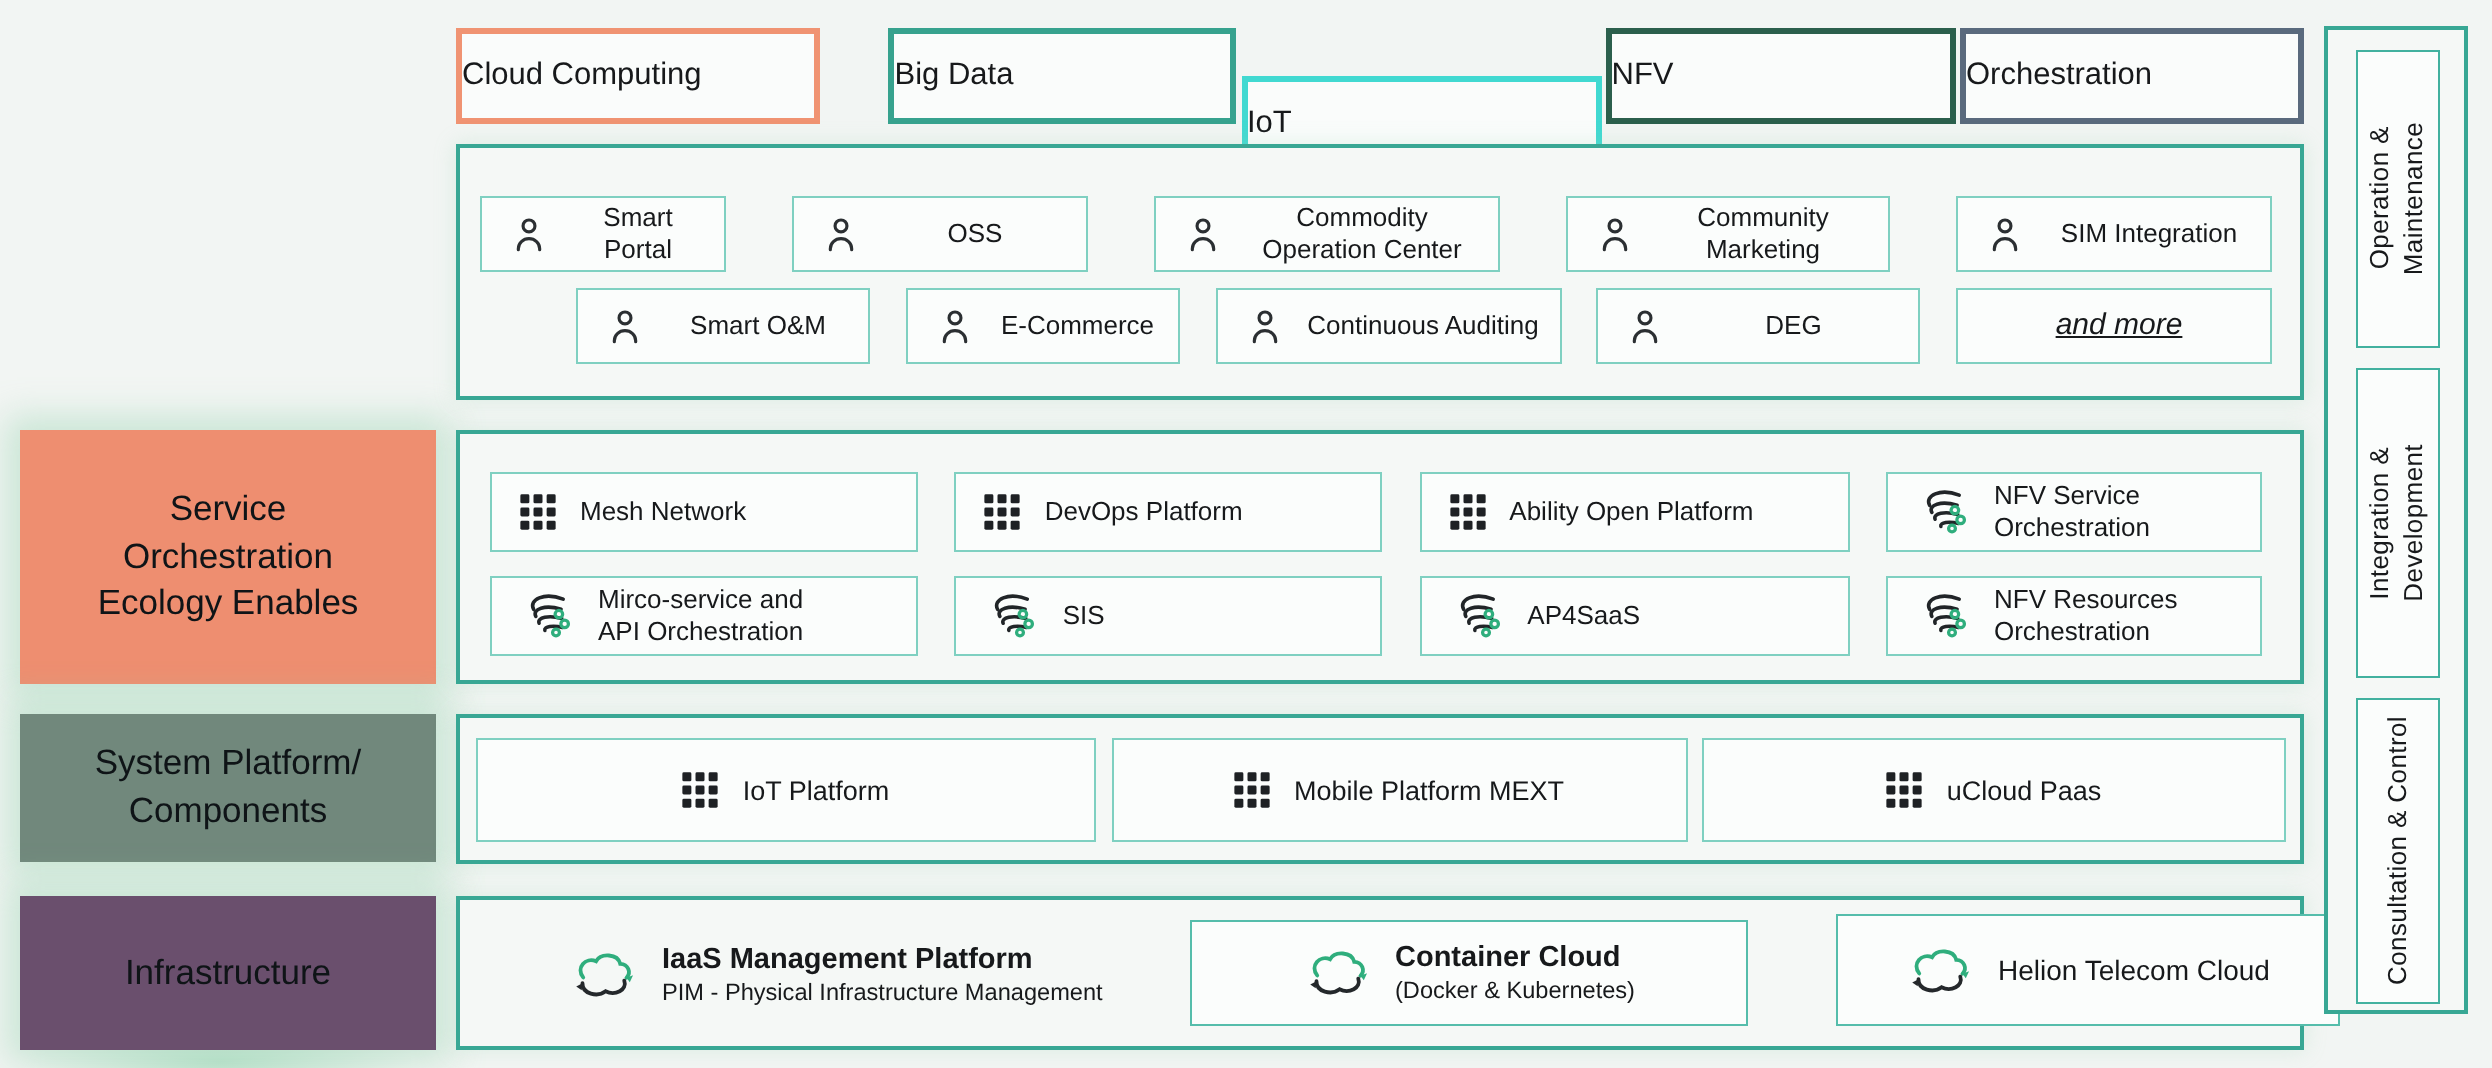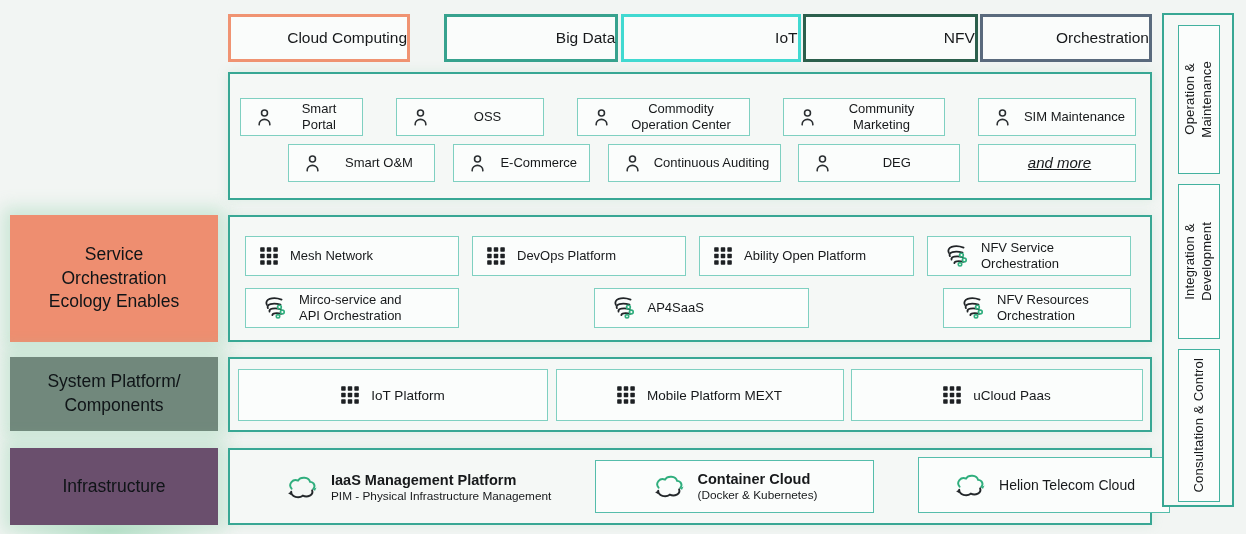--- a/index.html
+++ b/index.html
@@ -31,26 +31,26 @@
   #lb-system        { top: 357px; height: 74px;  background: #71887c; }
   #lb-infrastructure{ top: 448px; height: 77px;  background: #6a4f6d; }
 
   
   #tags-row {
     position: absolute; left: 228px; top: 14px; width: 924px; height: 48px;
     display: flex; justify-content: space-between;
   }
   .tag {
     height: 48px; background: #fafcfb;
-    display: flex; align-items: center; justify-content: flex-end;
+    display: flex; align-items: center; justify-content: flex-start;
     font-size: 15.5px; border-style: solid; border-width: 3px;
   }
   .tag-cc  { border-color: #f09372; }
   .tag-bd  { border-color: #37a28e; margin-left: 32px; }
-  .tag-iot { border-color: #41d9d1; }
+  .tag-iot { border-color: #41d9d1; margin-top: 24px; }
   .tag-nfv { border-color: #2b5f4c; }
   .tag-mob { border-color: #5a6a7d; }
 
   
   .section {
     position: absolute; left: 228px; width: 924px;
     border: 2px solid #38a794; background: #f5f8f6;
     box-shadow: 0 0 10px rgba(148,210,174,.25);
   }
   #sec-application    { top: 72px;  height: 128px; }
@@ -221,21 +221,21 @@
         <svg class="ic-person">
             <use href="#i-person"></use>
           </svg>
         <span class="lbl">Community
 Marketing</span>
       </div>
       <div class="item app-item" style="width:158px">
         <svg class="ic-person">
             <use href="#i-person"></use>
           </svg>
-        <span class="lbl">SIM Maintenance</span>
+        <span class="lbl">SIM Integration</span>
       </div>
     </div>
     <div class="items-row" id="app-row2">
       <div class="item app-item" style="width:147px">
         <svg class="ic-person">
             <use href="#i-person"></use>
           </svg>
         <span class="lbl">Smart O&amp;M</span>
       </div>
       <div class="item app-item" style="width:137px">
@@ -275,35 +275,41 @@
             <use href="#i-grid"></use>
           </svg>
         <span class="lbl">DevOps Platform</span>
       </div>
       <div class="item svc-item" style="width:215px">
         <svg class="ic-grid">
             <use href="#i-grid"></use>
           </svg>
         <span class="lbl">Ability Open Platform</span>
       </div>
-      <div class="item svc-item" style="width:204px">
+      <div class="item svc-item" style="width:188px">
         <svg class="ic-orch">
             <use href="#i-orch"></use>
           </svg>
         <span class="lbl">NFV Service
 Orchestration</span>
       </div>
     </div>
     <div class="items-row" id="svc-row2">
       <div class="item svc-item" style="width:214px">
         <svg class="ic-orch">
             <use href="#i-orch"></use>
           </svg>
         <span class="lbl">Mirco-service and
 API Orchestration</span>
+      </div>
+      <div class="item svc-item" style="width:214px">
+        <svg class="ic-orch">
+            <use href="#i-orch"></use>
+          </svg>
+        <span class="lbl">SIS</span>
       </div>
       <div class="item svc-item" style="width:215px">
         <svg class="ic-orch">
             <use href="#i-orch"></use>
           </svg>
         <span class="lbl">AP4SaaS</span>
       </div>
       <div class="item svc-item" style="width:188px">
         <svg class="ic-orch">
             <use href="#i-orch"></use>

